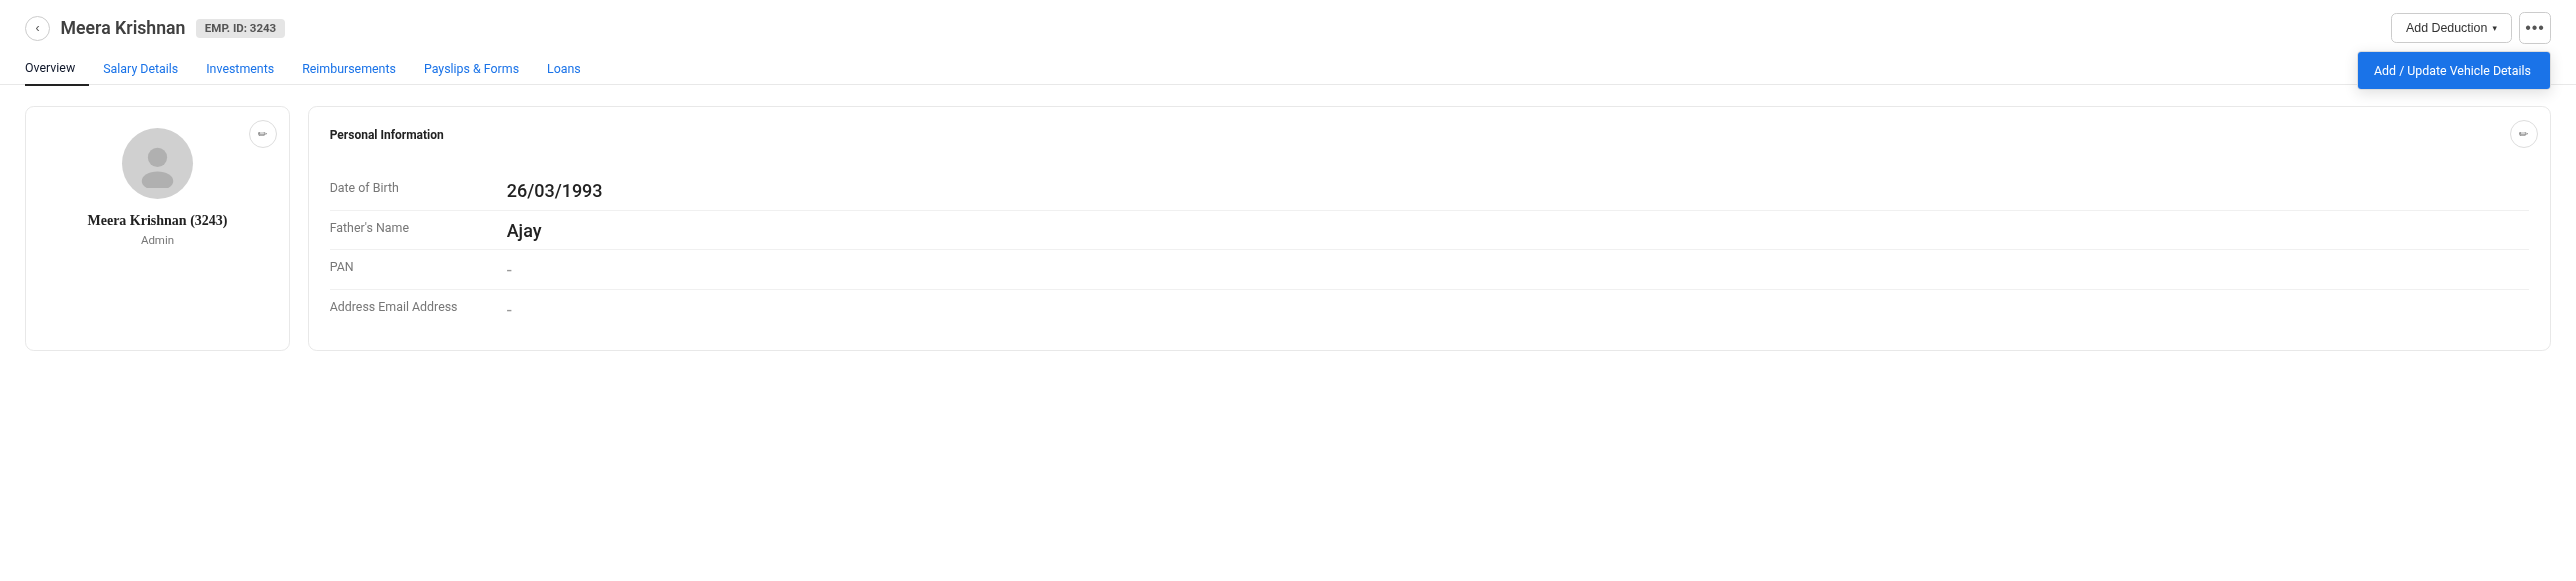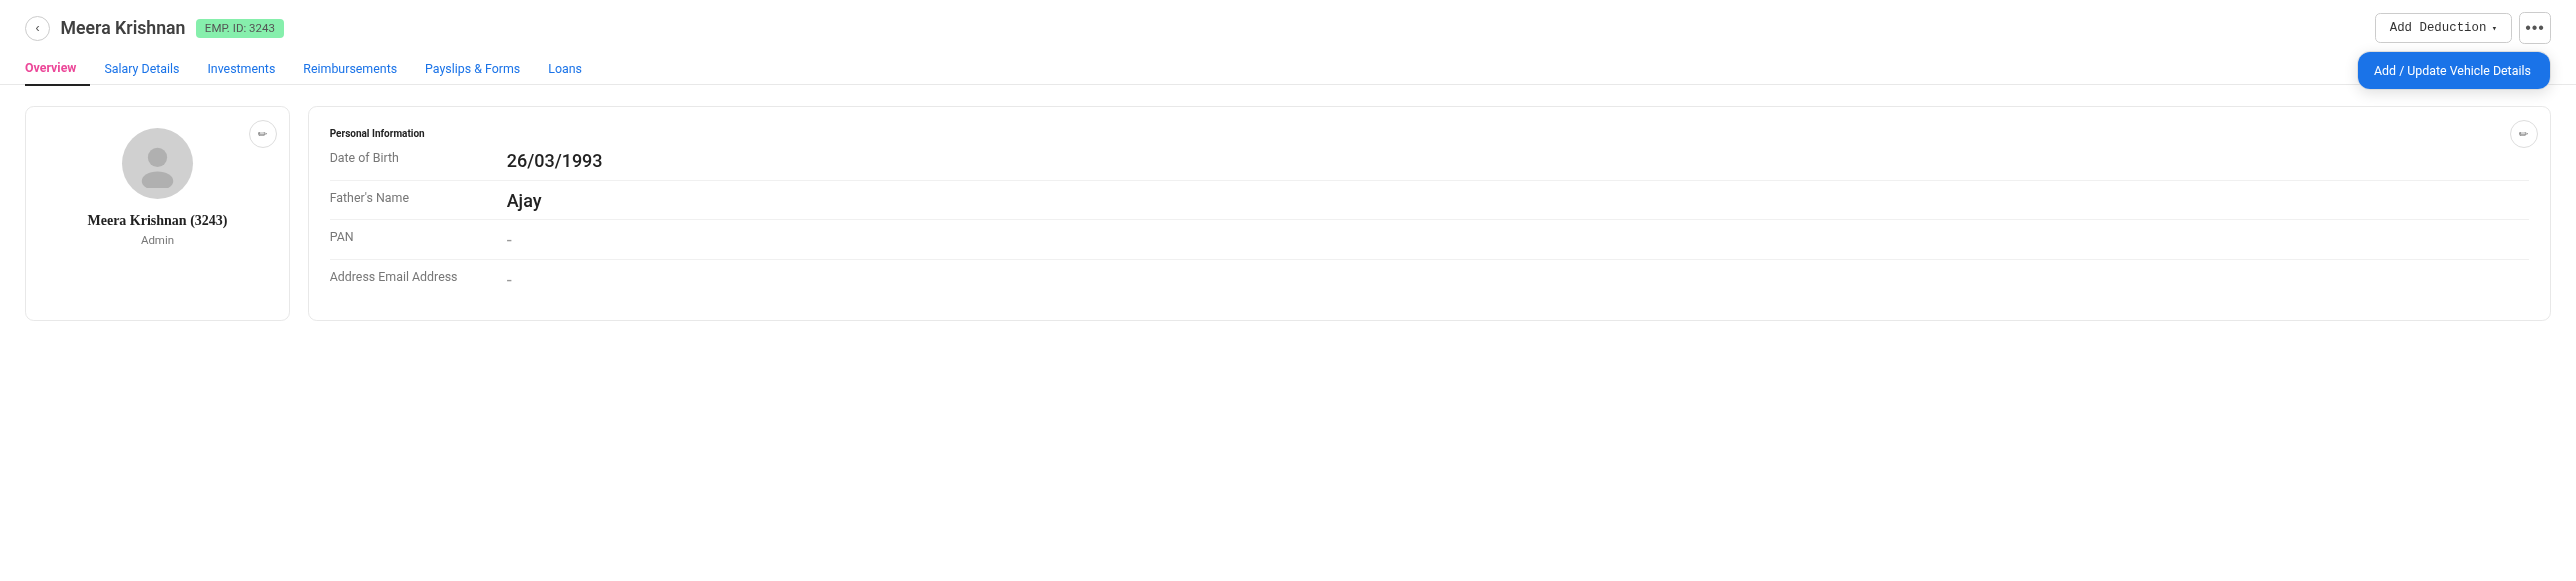--- a/index.html
+++ b/index.html
@@ -34,45 +34,44 @@
       cursor: pointer;
       color: #555;
       font-size: 12.4px;
     }
     .employee-name {
       font-size: 17.7px;
       font-weight: 600;
       color: #404040;
     }
     .emp-id-badge {
-      background: #86efac;
+      background: #e5e5e5;
       border-radius: 4px;
       padding: 2.7px 8.8px;
       font-size: 11.5px;
       color: #555;
-      font-weight: 400;
+      font-weight: 700;
     }
     .header-right {
       display: flex;
       align-items: center;
       gap: 7px;
       position: relative;
     }
     .add-deduction-btn {
       display: flex;
       align-items: center;
       gap: 5.3px;
       padding: 7px 14px;
       border: 0.9px solid #ccc;
       border-radius: 5.3px;
       background: #fff;
       cursor: pointer;
       font-size: 12.4px;
       color: #333;
-      font-family: Liberation Mono, monospace;
     }
     .add-deduction-btn .chevron {
       font-size: 8.8px;
     }
     .more-btn {
       width: 32px;
       height: 32px;
       border: 0.9px solid #ccc;
       border-radius: 5.3px;
       background: #fff;
@@ -85,21 +84,21 @@
       letter-spacing: 0.9px;
     }
 
     
     .dropdown-menu {
       position: absolute;
       top: 39px;
       right: 0;
       background: #fff;
       border: 0.9px solid #ddd;
-      border-radius: 13px;
+      border-radius: 4px;
       box-shadow: 0 3.5px 14px rgba(0,0,0,0.12);
       z-index: 100;
       min-width: 194px;
       overflow: hidden;
     }
     .dropdown-item {
       padding: 10.6px 16px;
       cursor: pointer;
       font-size: 12.4px;
       color: #333;
@@ -121,23 +120,23 @@
     .tab {
       padding: 8.8px 14px;
       font-size: 12.4px;
       cursor: pointer;
       color: #1a73e8;
       border-bottom: 1.8px solid transparent;
       margin-bottom: -1.8px;
       white-space: nowrap;
     }
     .tab.active {
-      color: #ec4899;
+      color: #0f172a;
       border-bottom: 2.7px solid #222;
-      font-weight: 700;
+      font-weight: 400;
     }
     .tab:first-child {
       padding-left: 0;
     }
 
     
     .main {
       display: flex;
       gap: 17.7px;
       padding: 21px 25px;
@@ -199,24 +198,24 @@
 
     
     .info-card {
       flex: 1;
       border: 0.9px solid #e8e8e8;
       border-radius: 8.8px;
       padding: 21px;
       position: relative;
     }
     .info-card-header {
-      font-size: 10px;
+      font-size: 12px;
       font-weight: 700;
       color: #222;
-      margin-bottom: 2px;
+      margin-bottom: 29px;
     }
     .info-edit-btn {
       position: absolute;
       top: 12.4px;
       right: 12.4px;
       width: 28px;
       height: 28px;
       border: 0.9px solid #ddd;
       border-radius: 50%;
       background: #fff;

